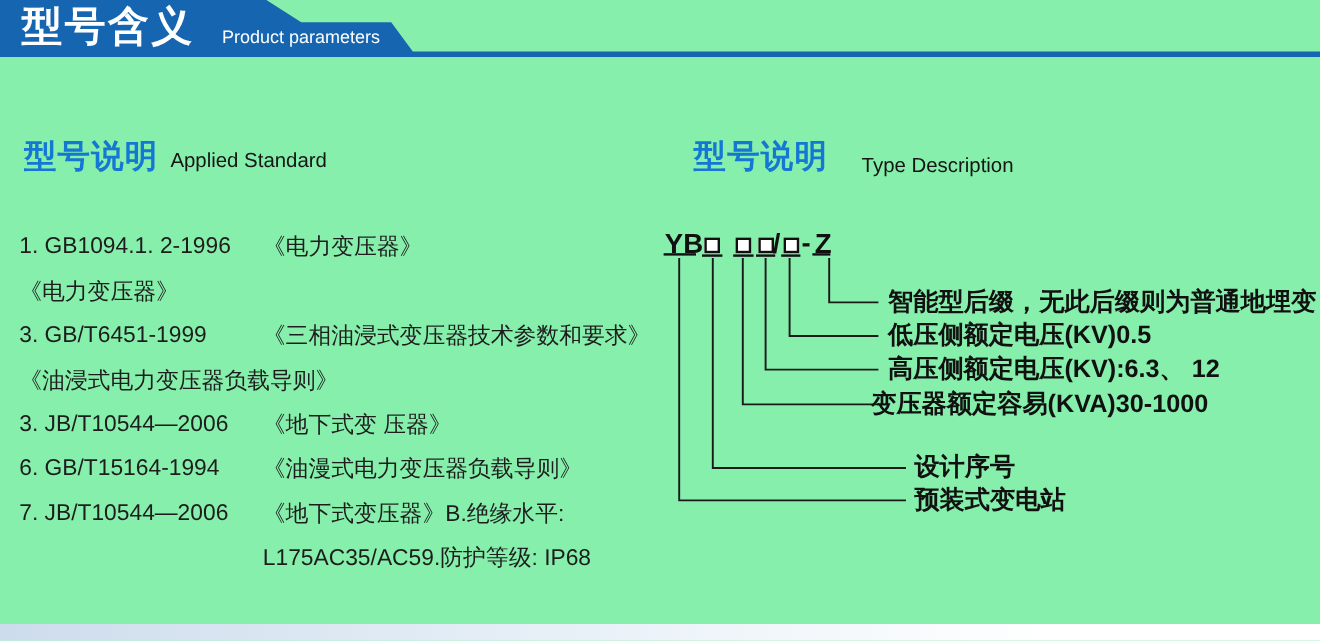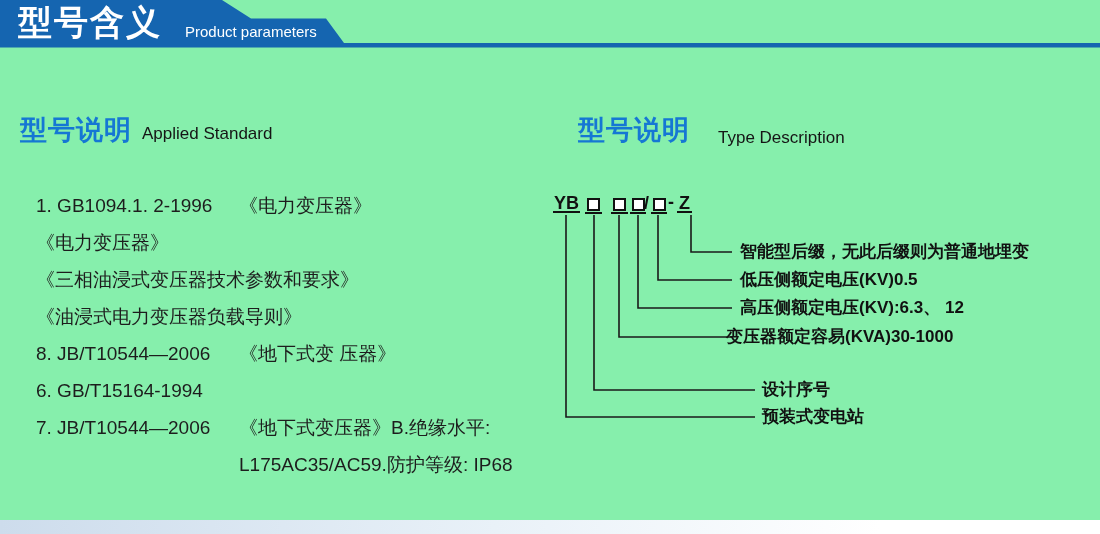--- a/index.html
+++ b/index.html
@@ -20,31 +20,31 @@
     position:absolute;left:185px;top:24px;font-size:15px;color:#ffffff;line-height:16px;
   }
   
   .heading{position:absolute;display:flex;align-items:baseline;}
   .heading-left{left:20px;top:112px;}
   .heading-right{left:578px;top:112px;align-items:flex-end;}
   .heading .zh{font-size:27px;font-weight:bold;color:#1577d4;letter-spacing:1px;}
   .heading-left .en{font-size:17px;color:#151515;margin-left:10px;}
   .heading-right .en{font-size:17px;color:#151515;margin-left:28px;}
   
-  .std-list{position:absolute;left:36px;top:187px;width:520px;}
+  .std-list{position:absolute;left:16px;top:187px;width:520px;}
   .std-row{display:flex;height:37px;align-items:center;font-size:19px;color:#1d1d1d;}
   .std-code{width:203px;flex:0 0 203px;white-space:nowrap;}
   .std-title{flex:1;white-space:nowrap;}
   
-  .code-el{position:absolute;font-size:18px;font-weight:bold;color:#111;line-height:17px;}
+  .code-el{position:absolute;font-size:23px;font-weight:bold;color:#111;line-height:17px;}
   .code-box{position:absolute;width:9px;height:9px;border:2px solid #111;background:#fff;}
   .code-underline{position:absolute;height:2px;background:#111;}
   
   .diagram-svg{position:absolute;left:0;top:0;width:1100px;height:534px;pointer-events:none;}
-  .seg-label{position:absolute;height:18px;line-height:18px;font-size:17px;font-weight:bold;color:#111;white-space:nowrap;}
+  .seg-label{position:absolute;height:18px;line-height:18px;font-size:21px;font-weight:bold;color:#111;white-space:nowrap;}
   
   .bottom-bar{
     position:absolute;left:0;top:520px;width:1100px;height:14px;
     background:linear-gradient(90deg,#cddcec 0%,#e9f1f8 45%,#ffffff 80%);
   }
 </style>
 </head>
 <body>
 
 <div class="page">
@@ -66,31 +66,33 @@
 
   <div class="std-list">
     <div class="std-row">
       <span class="std-code">1. GB1094.1. 2-1996</span>
       <span class="std-title">《电力变压器》</span>
     </div>
     <div class="std-row">
       <span class="std-title">《电力变压器》</span>
     </div>
     <div class="std-row">
+      <span class="std-code">3. GB/T6451-1999</span>
       <span class="std-title">《三相油浸式变压器技术参数和要求》</span>
     </div>
     <div class="std-row">
       <span class="std-title">《油浸式电力变压器负载导则》</span>
     </div>
     <div class="std-row">
-      <span class="std-code">8. JB/T10544—2006</span>
+      <span class="std-code">3. JB/T10544—2006</span>
       <span class="std-title">《地下式变 压器》</span>
     </div>
     <div class="std-row">
       <span class="std-code">6. GB/T15164-1994</span>
+      <span class="std-title">《油漫式电力变压器负载导则》</span>
     </div>
     <div class="std-row">
       <span class="std-code">7. JB/T10544—2006</span>
       <span class="std-title">《地下式变压器》B.绝缘水平:</span>
     </div>
     <div class="std-row">
       <span class="std-code"></span>
       <span class="std-title">L175AC35/AC59.防护等级: IP68</span>
     </div>
   </div>

